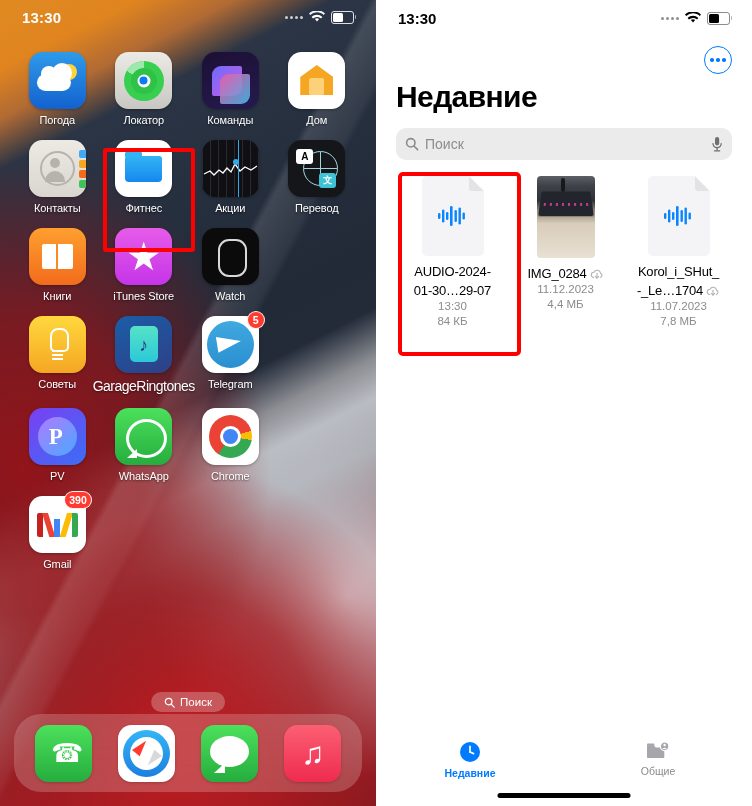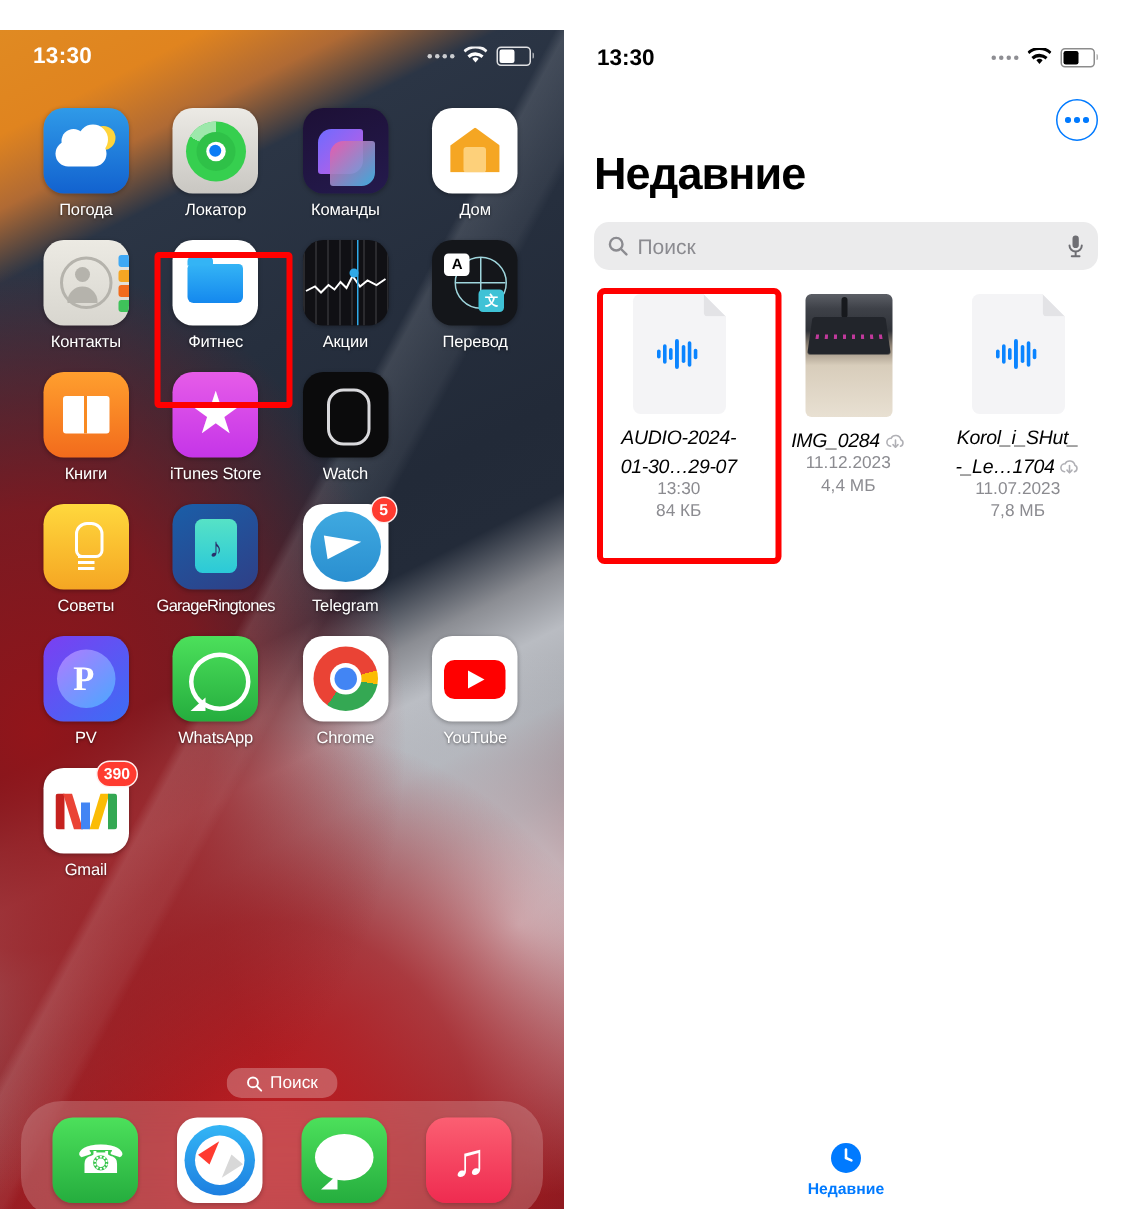--- a/index.html
+++ b/index.html
@@ -1,21 +1,21 @@
 <!DOCTYPE html>
 <html lang="ru"><head>
 <meta charset="utf-8">
 <style>
   html,body{margin:0;padding:0;}
   body{
     width:752px;height:806px;
     font-family:"Liberation Sans","DejaVu Sans",sans-serif;
     background:#fff;overflow:hidden;
   }
-  .screens{display:flex;width:752px;height:708px;margin-top:20px;}
+  .screens{display:flex;width:752px;height:708px;}
 
   
   .home{
     position:relative;width:376px;height:806px;overflow:hidden;
     background:
       radial-gradient(120% 70% at 6% 58%, rgba(150,20,25,.96) 0%, rgba(150,20,25,.75) 26%, rgba(150,20,25,0) 55%),
       radial-gradient(95% 48% at 48% 92%, rgba(190,30,35,.98) 0%, rgba(165,25,30,.72) 38%, rgba(120,20,25,0) 72%),
       radial-gradient(70% 30% at 92% 74%, rgba(225,228,233,.92) 0%, rgba(200,203,210,.45) 45%, rgba(170,174,182,0) 75%),
       linear-gradient(153deg,
         #e08a22 0%, #e0841f 7%,
@@ -44,21 +44,21 @@
   .dots i{width:3px;height:3px;border-radius:50%;background:rgba(255,255,255,.75);display:block;}
   .batt{width:21px;height:11px;border:1.4px solid rgba(255,255,255,.85);border-radius:3px;position:relative;}
   .batt:after{content:"";position:absolute;right:-3.4px;top:3px;width:1.6px;height:4px;background:rgba(255,255,255,.6);border-radius:0 1px 1px 0;}
   .batt i{position:absolute;left:1px;top:1px;bottom:1px;width:48%;background:#fff;border-radius:1.5px;display:block;}
 
   .grid{position:absolute;top:52px;left:0;right:0;padding:0 14px;z-index:5;}
   .row{display:flex;}
   .cell{width:86.5px;margin-bottom:14px;display:flex;flex-direction:column;align-items:center;}
   .ic{width:57px;height:57px;border-radius:13.5px;position:relative;overflow:hidden;box-shadow:0 1px 3px rgba(0,0,0,.28);}
   .lbl{margin-top:5px;font-size:11px;color:#fff;text-shadow:0 1px 2px rgba(0,0,0,.55);white-space:nowrap;letter-spacing:-.1px;}
-  .lbl.small{font-size:11px;letter-spacing:-.5px;}
+  .lbl.small{font-size:14px;letter-spacing:-.5px;}
   .badge{
     position:absolute;top:-5px;right:-6px;min-width:18px;height:18px;border-radius:9px;background:#ff3b30;
     color:#fff;font-size:10.5px;font-weight:bold;display:flex;align-items:center;justify-content:center;
     padding:0 4px;border:1.4px solid rgba(255,255,255,.92);box-sizing:border-box;z-index:3;
   }
   .icwrap{position:relative;}
 
   
   .i-weather{background:linear-gradient(180deg,#2f9ae8,#1262cf);}
   .i-weather .cloud{position:absolute;left:8px;top:22px;width:34px;height:17px;background:#fff;border-radius:9px;}
@@ -244,21 +244,21 @@
   .thumb{
     width:58px;height:82px;border-radius:4px;overflow:hidden;position:relative;
     background:linear-gradient(180deg,#5c5f66 0%,#3e4148 12%,#2f3238 30%,#8f8374 42%,#d8cdbb 58%,#e8e0d2 100%);
   }
   .thumb .kb{position:absolute;left:3px;top:14px;right:3px;height:26px;background:#22252b;border-radius:2px;transform:perspective(60px) rotateX(18deg);}
   .thumb .kb:after{content:"";position:absolute;left:4px;top:13px;right:4px;height:3px;
     background:repeating-linear-gradient(90deg,#c0399b 0 2px,transparent 2px 6px);}
   .thumb .cb{position:absolute;left:24px;top:2px;width:4px;height:14px;background:#17191d;border-radius:2px;}
 
   .fname{margin-top:8px;font-size:13px;color:#000;text-align:center;line-height:16px;letter-spacing:-.2px;
-    display:flex;align-items:flex-start;justify-content:center;gap:3px;flex-wrap:wrap;font-style:italic;}
+    display:flex;align-items:flex-start;justify-content:center;gap:3px;flex-wrap:wrap;}
   .fmeta{font-size:11.5px;color:#8b8b90;text-align:center;line-height:15px;}
 
   .tabbar{position:absolute;left:0;right:0;bottom:0;height:82px;background:#fff;display:flex;}
   .tab{flex:1;display:flex;flex-direction:column;align-items:center;padding-top:17px;}
   .tab .tl{font-size:10.5px;margin-top:4px;color:#8b8b90;}
   .tab.active .tl{color:#007aff;font-weight:bold;}
   .homebar{position:absolute;left:50%;transform:translateX(-50%);bottom:8px;width:133px;height:5px;border-radius:3px;background:#000;}
 </style>
 </head>
 <body>
@@ -454,28 +454,20 @@
             </div>
           <div class="lbl">WhatsApp</div>
         </div>
         <div class="cell">
           <div class="icwrap">
               <div class="ic i-chrome">
                 <span class="o"></span>
               </div>
             </div>
           <div class="lbl">Chrome</div>
-        </div>
-        <div class="cell">
-          <div class="icwrap">
-              <div class="ic i-yt">
-                <span class="r"></span>
-              </div>
-            </div>
-          <div class="lbl">YouTube</div>
         </div>
       </div>
 
       <div class="row">
         <div class="cell">
           <div class="icwrap">
             <div class="ic i-gm">
               <span class="env">
                   <b class="lft"></b>
                   <b class="v1"></b>
@@ -637,17 +629,27 @@
 
     <div class="tabbar">
       <div class="tab active">
         <svg width="22" height="22" viewBox="0 0 22 22">
           <circle cx="11" cy="11" r="10" fill="#007aff"></circle>
           <line x1="11" y1="11" x2="11" y2="5.4" stroke="#fff" stroke-width="1.7" stroke-linecap="round"></line>
           <line x1="11" y1="11" x2="14.6" y2="12.6" stroke="#fff" stroke-width="1.7" stroke-linecap="round"></line>
         </svg>
         <span class="tl">Недавние</span>
       </div>
+      <div class="tab">
+        <svg width="24" height="20" viewBox="0 0 24 20">
+          <path d="M1 4.2h7l1.7 2.2h7.6c.6 0 1 .5 1 1.1v8.4c0 .6-.4 1.1-1 1.1H2c-.6 0-1-.5-1-1.1V4.2z" fill="#a6a6ab"></path>
+          <rect x="1" y="2.5" width="7.4" height="2.2" rx="1" fill="#a6a6ab"></rect>
+          <circle cx="18.6" cy="5.3" r="4.3" fill="#a6a6ab" stroke="#fff" stroke-width="1.2"></circle>
+          <circle cx="18.6" cy="4" r="1.2" fill="#fff"></circle>
+          <path d="M16.4 7.9a2.6 2.6 0 0 1 4.4 0z" fill="#fff"></path>
+        </svg>
+        <span class="tl">Общие</span>
+      </div>
     </div>
 
     <div class="homebar"></div>
   </div>
 </div>
 
 </body></html>

